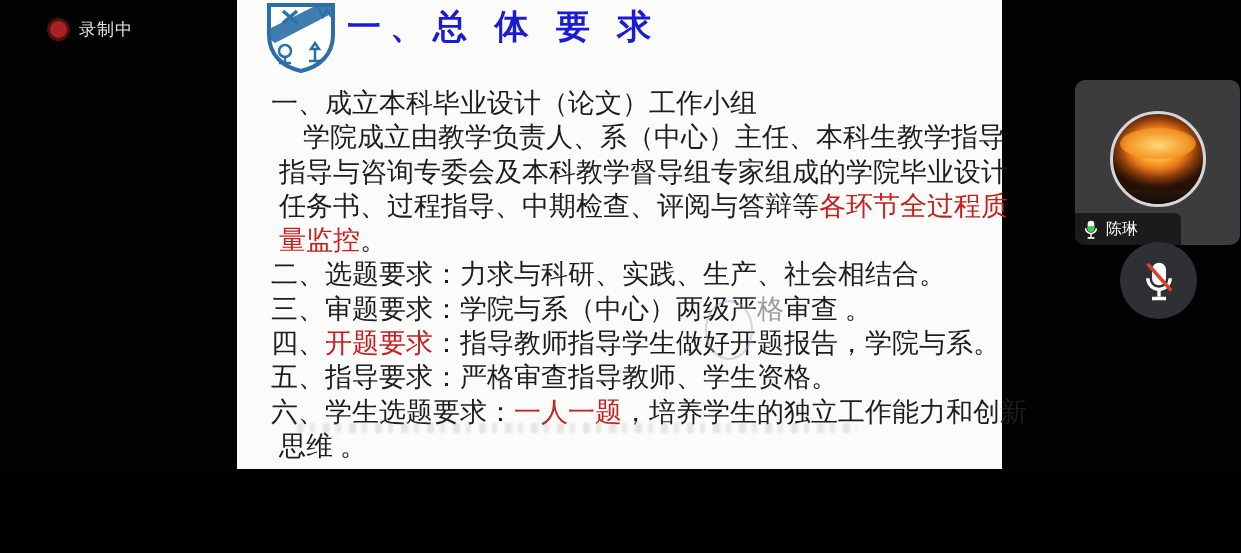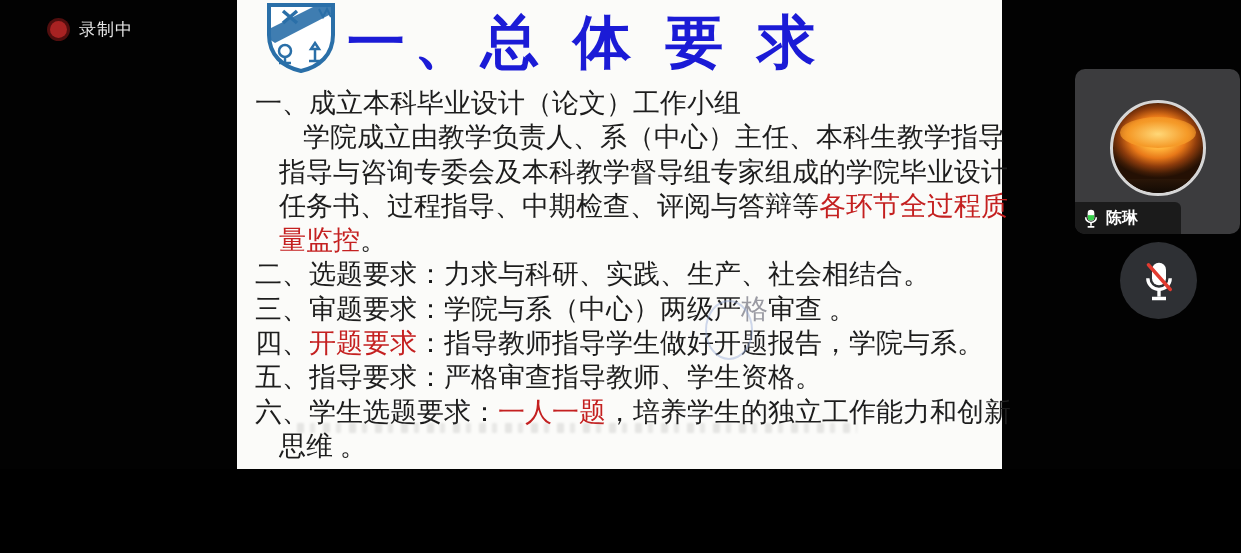--- a/index.html
+++ b/index.html
@@ -8,28 +8,28 @@
 
   
   .rec-wrap{position:absolute;left:50px;top:18px;display:flex;align-items:center;gap:12px;}
   .rec-dot{width:17px;height:17px;border-radius:50%;background:#a82222;
            box-shadow:0 0 0 3px rgba(90,15,15,.9);}
   .rec-label{color:#e6e6e6;font-size:17px;letter-spacing:1px;}
 
   
   #slide{position:absolute;left:237px;top:0;width:765px;height:553px;background:#fbfbf9;}
   #logo{position:absolute;left:26px;top:1px;width:76px;height:72px;}
-  #slide-title{position:absolute;left:110px;top:4px;font-size:58px;font-weight:800;
+  #slide-title{position:absolute;left:110px;top:4px;font-size:34px;font-weight:800;
                color:#1b1bd6;letter-spacing:9px;white-space:nowrap;
                font-family:"Liberation Sans","DejaVu Sans",sans-serif;}
   #slide-lines{position:absolute;left:0;top:86px;width:765px;
                font-family:"Liberation Serif","DejaVu Serif",serif;
                font-size:27px;line-height:34.3px;color:#1d1d1d;white-space:nowrap;}
   #slide-lines .line{height:34.3px;}
-  .ind0{padding-left:18px;}
+  .ind0{padding-left:34px;}
   .ind1{padding-left:42px;}
   .ind2{padding-left:66px;}
   .seg-black{color:#1d1d1d;}
   .seg-red{color:#c42020;}
   .seg-faded{color:#9a9aa2;}
 
   
   .pointer-ring{position:absolute;left:468px;top:300px;width:44px;height:56px;
                 border:2px solid rgba(150,170,215,.45);border-radius:50%;}
 
@@ -39,22 +39,22 @@
   .wm1{left:60px;top:423px;width:560px;}
   .wm2{left:120px;top:498px;width:590px;}
   .wm3{left:40px;top:518px;width:620px;}
 
   
   .page-pill{position:absolute;left:356px;top:514px;min-width:50px;height:27px;
              background:rgba(141,141,141,.92);border-radius:14px;color:#fff;
              font-size:16px;display:flex;align-items:center;justify-content:center;padding:0 8px;box-sizing:border-box;}
 
   
-  #tile{position:absolute;left:1075px;top:69px;width:165px;height:165px;border-radius:10px;
-        background:#3c3c3e;overflow:hidden;font-weight:bold;}
+  #tile{position:absolute;left:1075px;top:80px;width:165px;height:165px;border-radius:10px;
+        background:#3c3c3e;overflow:hidden;}
   #avatar{position:absolute;left:35px;top:31px;width:96px;height:96px;border-radius:50%;
           border:3px solid #d6d6d6;box-sizing:border-box;overflow:hidden;
           background:radial-gradient(ellipse 60% 45% at 50% 38%,#ffe79a 0%,#ffb23a 30%,#e87818 52%,#8e3c0c 72%,#401c06 90%,#241004 100%);}
   #avatar .cloud-cap{position:absolute;left:8%;top:16%;width:84%;height:34%;border-radius:50%;
           background:radial-gradient(ellipse at 50% 55%,#ffd878 0%,#f59a28 55%,rgba(120,60,12,.0) 100%);}
   #avatar .ground{position:absolute;left:0;bottom:0;width:100%;height:16%;
           background:linear-gradient(#2a1608,#120a04);}
   .tile-label{position:absolute;left:0;bottom:0;width:106px;height:32px;background:rgba(18,18,18,.78);
           border-top-right-radius:6px;display:flex;align-items:center;gap:7px;padding-left:8px;box-sizing:border-box;}
   .tile-name{color:#fff;font-size:16px;}

